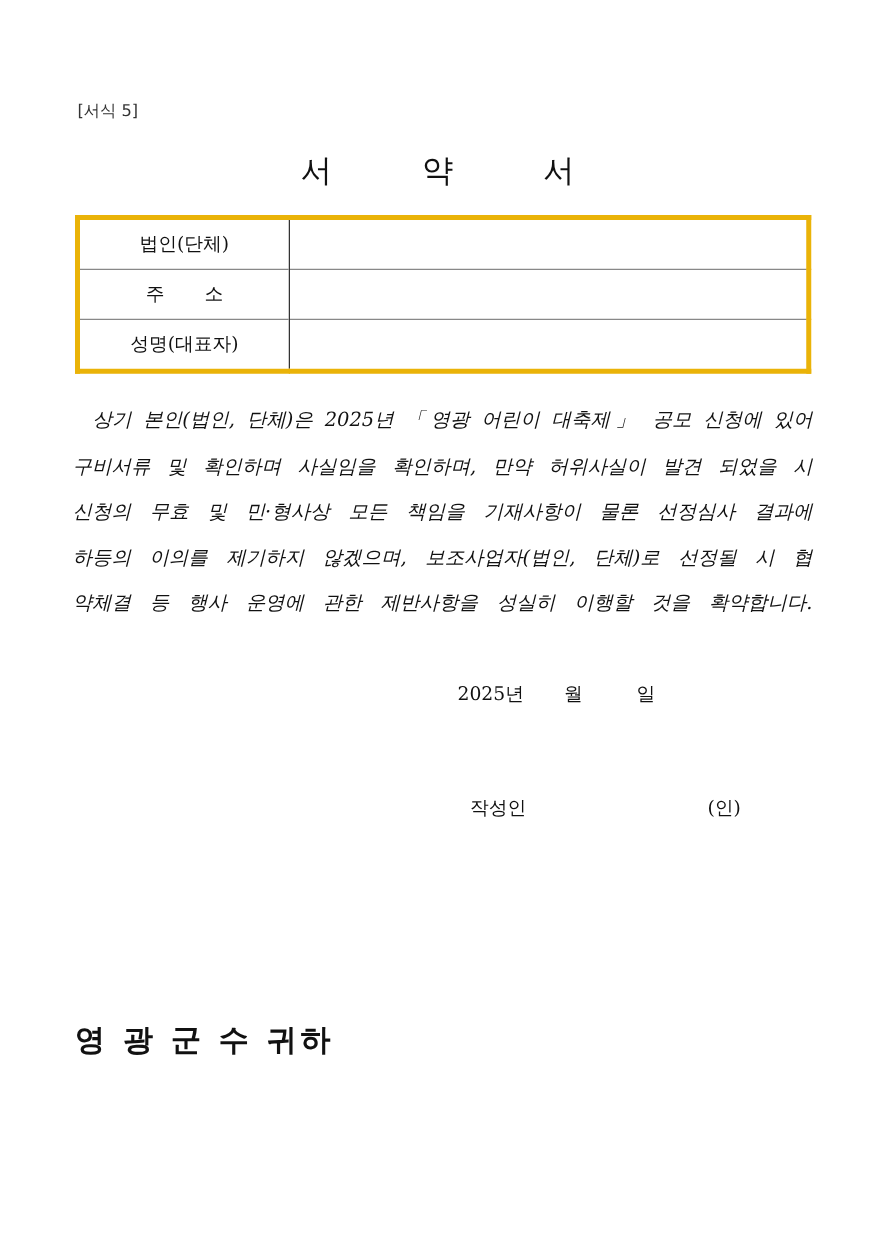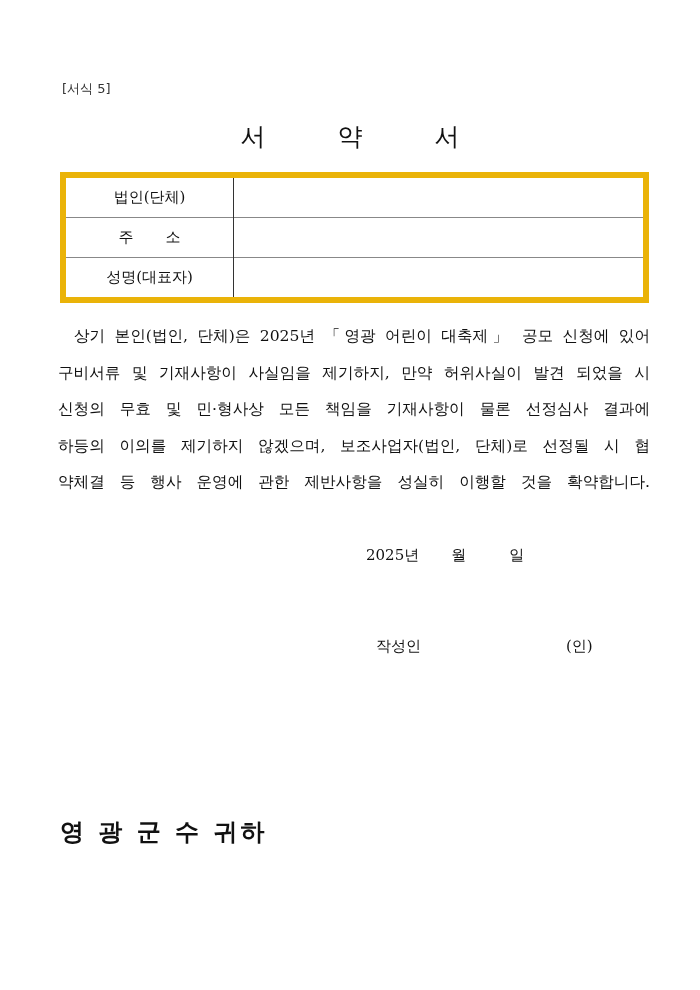--- a/index.html
+++ b/index.html
@@ -4,29 +4,29 @@
   <style>
     html, body { margin: 0; padding: 0; background: #ffffff; }
     body { width: 700px; height: 990px; position: relative; overflow: hidden;
       font-family: "DejaVu Serif", "Liberation Serif", serif; color: #111; }
     .form-no { position: absolute; left: 62px; top: 80px; font-family: "DejaVu Sans", "Liberation Sans", sans-serif;
       font-size: 13px; color: #333; }
     .title { position: absolute; left: 0; width: 700px; top: 84px; text-align: center;
       font-family: "DejaVu Serif", serif; font-size: 25px; margin-top: 36px; }
     .title span { display: inline-block; margin: 0 36px; }
     table.info { position: absolute; left: 60px; top: 172px; width: 589px; border-collapse: collapse;
-      border: 6px solid #eab308; }
+      border: 4px solid #eab308; }
     table.info td { height: 39px; padding: 0; font-size: 15px; }
     table.info tr + tr td { border-top: 1px solid #888; }
     td.label { width: 167px; text-align: center; border-right: 1px solid #333; }
     td.value { }
     .label-spaced span { display: inline-block; margin: 0 16px; }
     .body { position: absolute; left: 58px; top: 318px; width: 592px; font-size: 15.6px; line-height: 36.5px;
       text-align: justify; text-align-last: justify; }
-    .body .line { display: block; white-space: nowrap; text-align: justify; text-align-last: justify; }
+    .body .line { display: block; white-space: nowrap; text-align: justify; text-align-last: justify; font-style: italic; }
     .body .line.first { padding-left: 16px; }
     .date { position: absolute; left: 366px; top: 546px; font-size: 15px; }
     .date span { display: inline-block; }
     .date .m { margin-left: 32px; } .date .d { margin-left: 43px; }
     .signer { position: absolute; left: 376px; top: 637px; font-size: 15px; }
     .seal { position: absolute; left: 566px; top: 637px; font-size: 15px; }
     .addressee { position: absolute; left: 60px; top: 816px; font-family: "DejaVu Sans", sans-serif;
       font-size: 24px; font-weight: bold; letter-spacing: 3px; }
   </style>
 </head>
@@ -50,21 +50,21 @@
   </tr>
   <tr>
     <td class="label">성명(대표자)</td>
     <td class="value"></td>
   </tr>
 </tbody>
   </table>
 
 <div class="body">
   <span class="line first">상기 본인(법인, 단체)은 2025년 「영광 어린이 대축제」 공모 신청에 있어</span>
-  <span class="line">구비서류 및 기재사항이 사실임을 제기하지, 만약 허위사실이 발견 되었을 시</span>
+  <span class="line">구비서류 및 확인하며 사실임을 확인하며, 만약 허위사실이 발견 되었을 시</span>
   <span class="line">신청의 무효 및 민·형사상 모든 책임을 기재사항이 물론 선정심사 결과에</span>
   <span class="line">하등의 이의를 제기하지 않겠으며, 보조사업자(법인, 단체)로 선정될 시 협</span>
   <span class="line">약체결 등 행사 운영에 관한 제반사항을 성실히 이행할 것을 확약합니다.</span>
 </div>
 
 <div class="date">
   <span>2025년</span><span class="m">월</span><span class="d">일</span>
 </div>
 
 <div class="signer">작성인</div>

